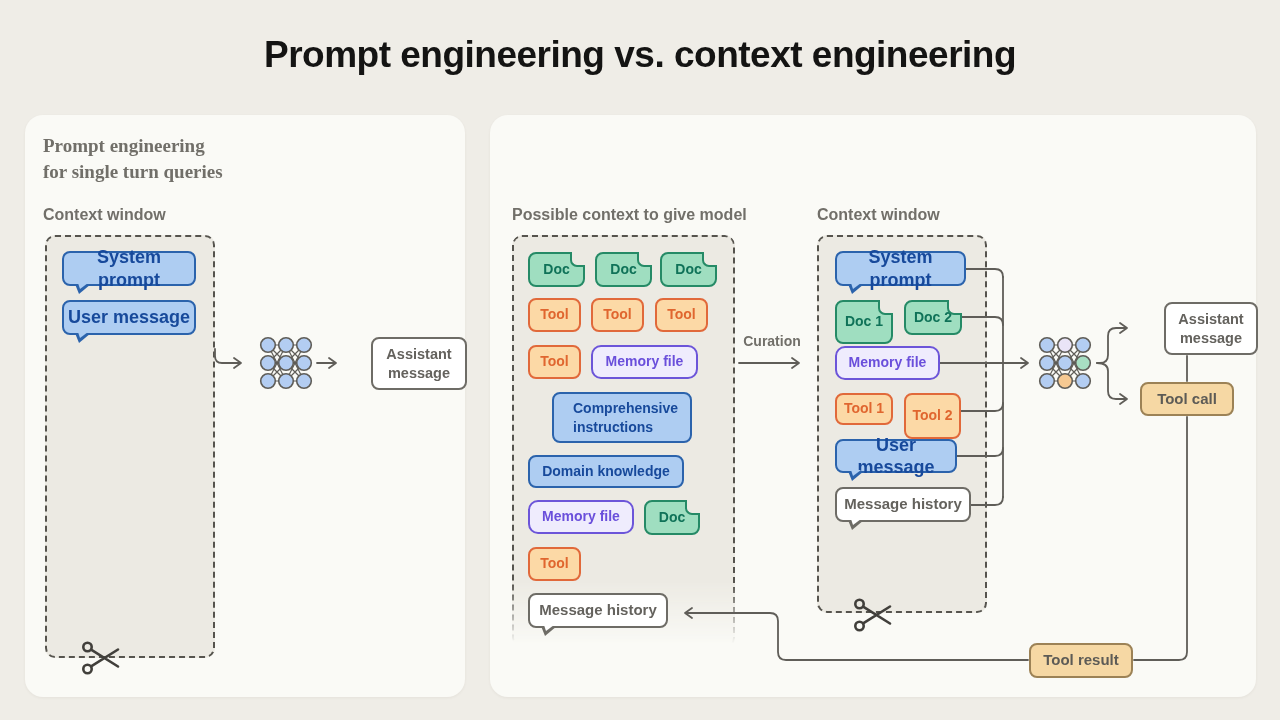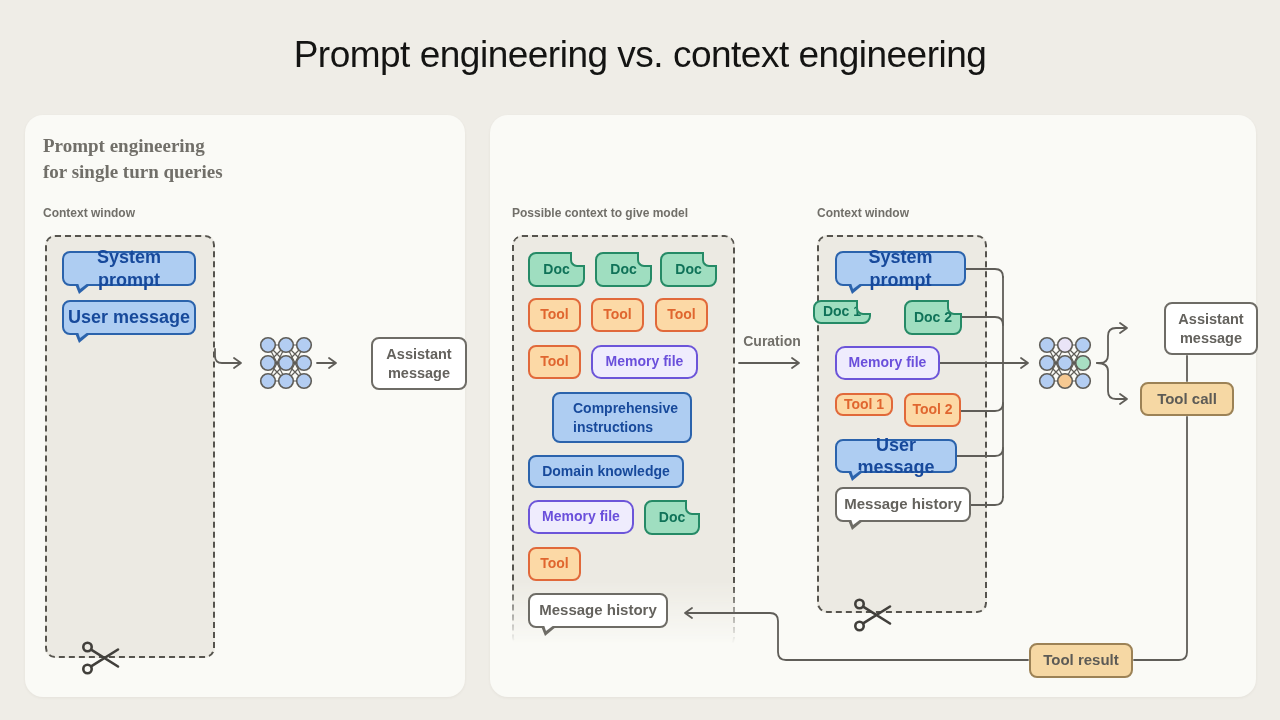--- a/index.html
+++ b/index.html
@@ -1,23 +1,23 @@
 <!DOCTYPE html>
 <html><head>
 <meta charset="utf-8">
 <style>
   html,body{margin:0;padding:0;background:#efede7;}
   #stage{position:relative;width:1280px;height:720px;overflow:hidden;
          font-family:"Liberation Sans","DejaVu Sans",sans-serif;background:#efede7;}
   .abs{position:absolute;box-sizing:border-box;}
   .card{background:#fafaf6;border-radius:18px;box-shadow:0 1px 3px rgba(60,55,40,.06);}
-  .page-title{left:0;top:34px;width:1280px;text-align:center;font-size:37px;font-weight:normal;
+  .page-title{left:0;top:34px;width:1280px;text-align:center;font-size:37px;font-weight:bold;
               color:#141413;letter-spacing:-.5px;}
   .panel-heading{font-size:19px;font-weight:bold;color:#716f69;line-height:26px;}
-  .sub-label{font-size:12px;font-weight:bold;color:#716f69;}
+  .sub-label{font-size:16px;font-weight:bold;color:#716f69;}
   .curation-label{font-size:14px;font-weight:bold;color:#716f69;}
   .ctx-box{background:#eceae3;border:2px dashed #56544e;border-radius:10px;}
   .fade-bottom{-webkit-mask-image:linear-gradient(to bottom,#000 84%,transparent 99%);
                mask-image:linear-gradient(to bottom,#000 84%,transparent 99%);}
   .box{display:flex;align-items:center;justify-content:center;text-align:center;
        font-weight:bold;font-size:14px;border-radius:8px;border:2px solid;line-height:1.25;}
   .blue  {background:#aecdf2;border-color:#2b63ac;color:#17499b;}
   .green {background:#9fdec0;border-color:#258a66;color:#0f7258;}
   .orange{background:#fcd9a6;border-color:#e1693a;color:#e0662f;}
   .purple{background:#efecfd;border-color:#6c55d9;color:#6a4fdb;border-radius:10px;}
@@ -164,25 +164,25 @@
   <div class="abs box blue" style="left:528px;top:455px;width:156px;height:33px;">Domain knowledge</div>
 
   <div class="abs box purple" style="left:528px;top:500px;width:106px;height:34px;">Memory file</div>
   <div class="abs box green doc" style="left:644px;top:500px;width:56px;height:35px;">Doc</div>
 
   <div class="abs box orange" style="left:528px;top:547px;width:53px;height:34px;">Tool</div>
 
   <div class="abs box whitebox bubble" style="left:528px;top:593px;width:140px;height:35px;font-size:15px;">Message history</div>
 
   <div class="abs box blue bubble" style="left:835px;top:251px;width:131px;height:35px;">System prompt</div>
-  <div class="abs box green doc" style="left:813px;top:300px;width:58px;height:24px;">Doc 1</div>
+  <div class="abs box green doc" style="left:835px;top:300px;width:58px;height:44px;">Doc 1</div>
   <div class="abs box green doc" style="left:904px;top:300px;width:58px;height:35px;">Doc 2</div>
   <div class="abs box purple" style="left:835px;top:346px;width:105px;height:34px;">Memory file</div>
-  <div class="abs box orange" style="left:835px;top:393px;width:58px;height:23px;">Tool 1</div>
-  <div class="abs box orange" style="left:904px;top:393px;width:57px;height:34px;">Tool 2</div>
+  <div class="abs box orange" style="left:835px;top:393px;width:58px;height:32px;">Tool 1</div>
+  <div class="abs box orange" style="left:904px;top:393px;width:57px;height:46px;">Tool 2</div>
   <div class="abs box blue bubble" style="left:835px;top:439px;width:122px;height:34px;">User message</div>
   <div class="abs box whitebox bubble" style="left:835px;top:487px;width:136px;height:35px;font-size:15px;">Message history</div>
 
   <div class="abs box whitebox two-line" style="left:1140px;top:302px;width:94px;height:53px;font-size:14.5px;">Assistant message</div>
   <div class="abs box tan" style="left:1140px;top:382px;width:94px;height:34px;">Tool call</div>
   <div class="abs box tan" style="left:1029px;top:643px;width:104px;height:35px;">Tool result</div>
 
 </div>
 
 </body></html>

